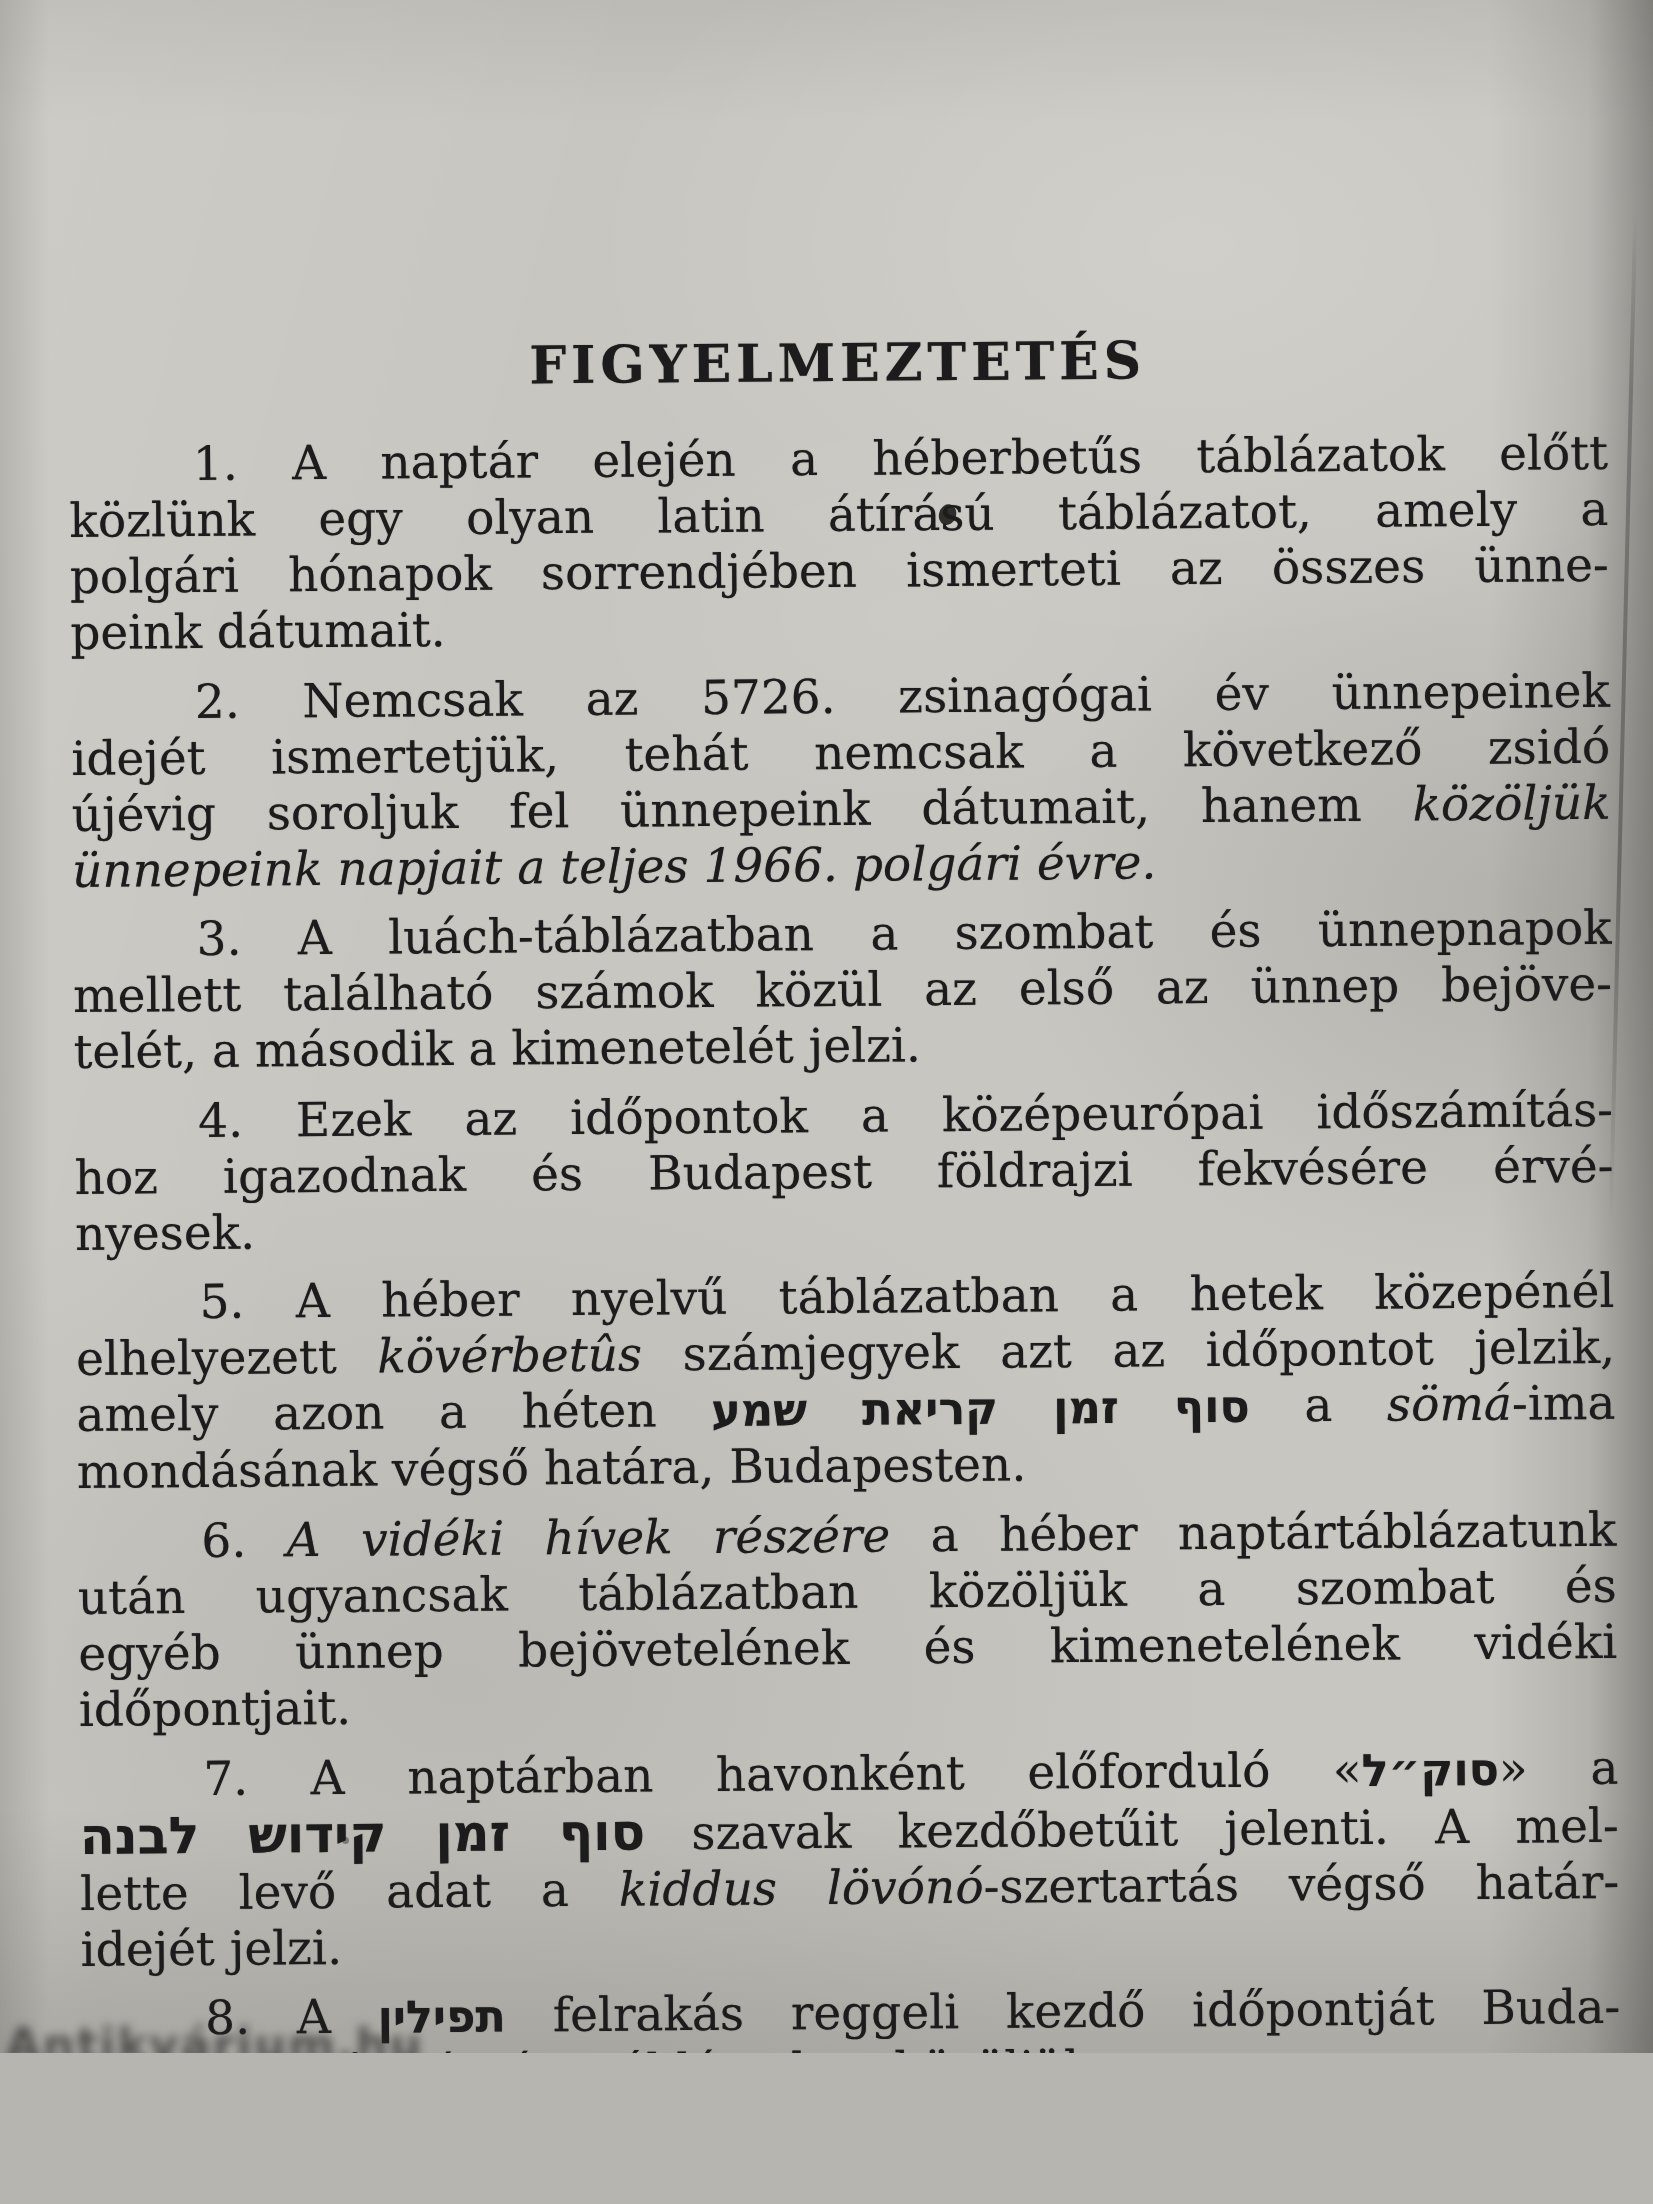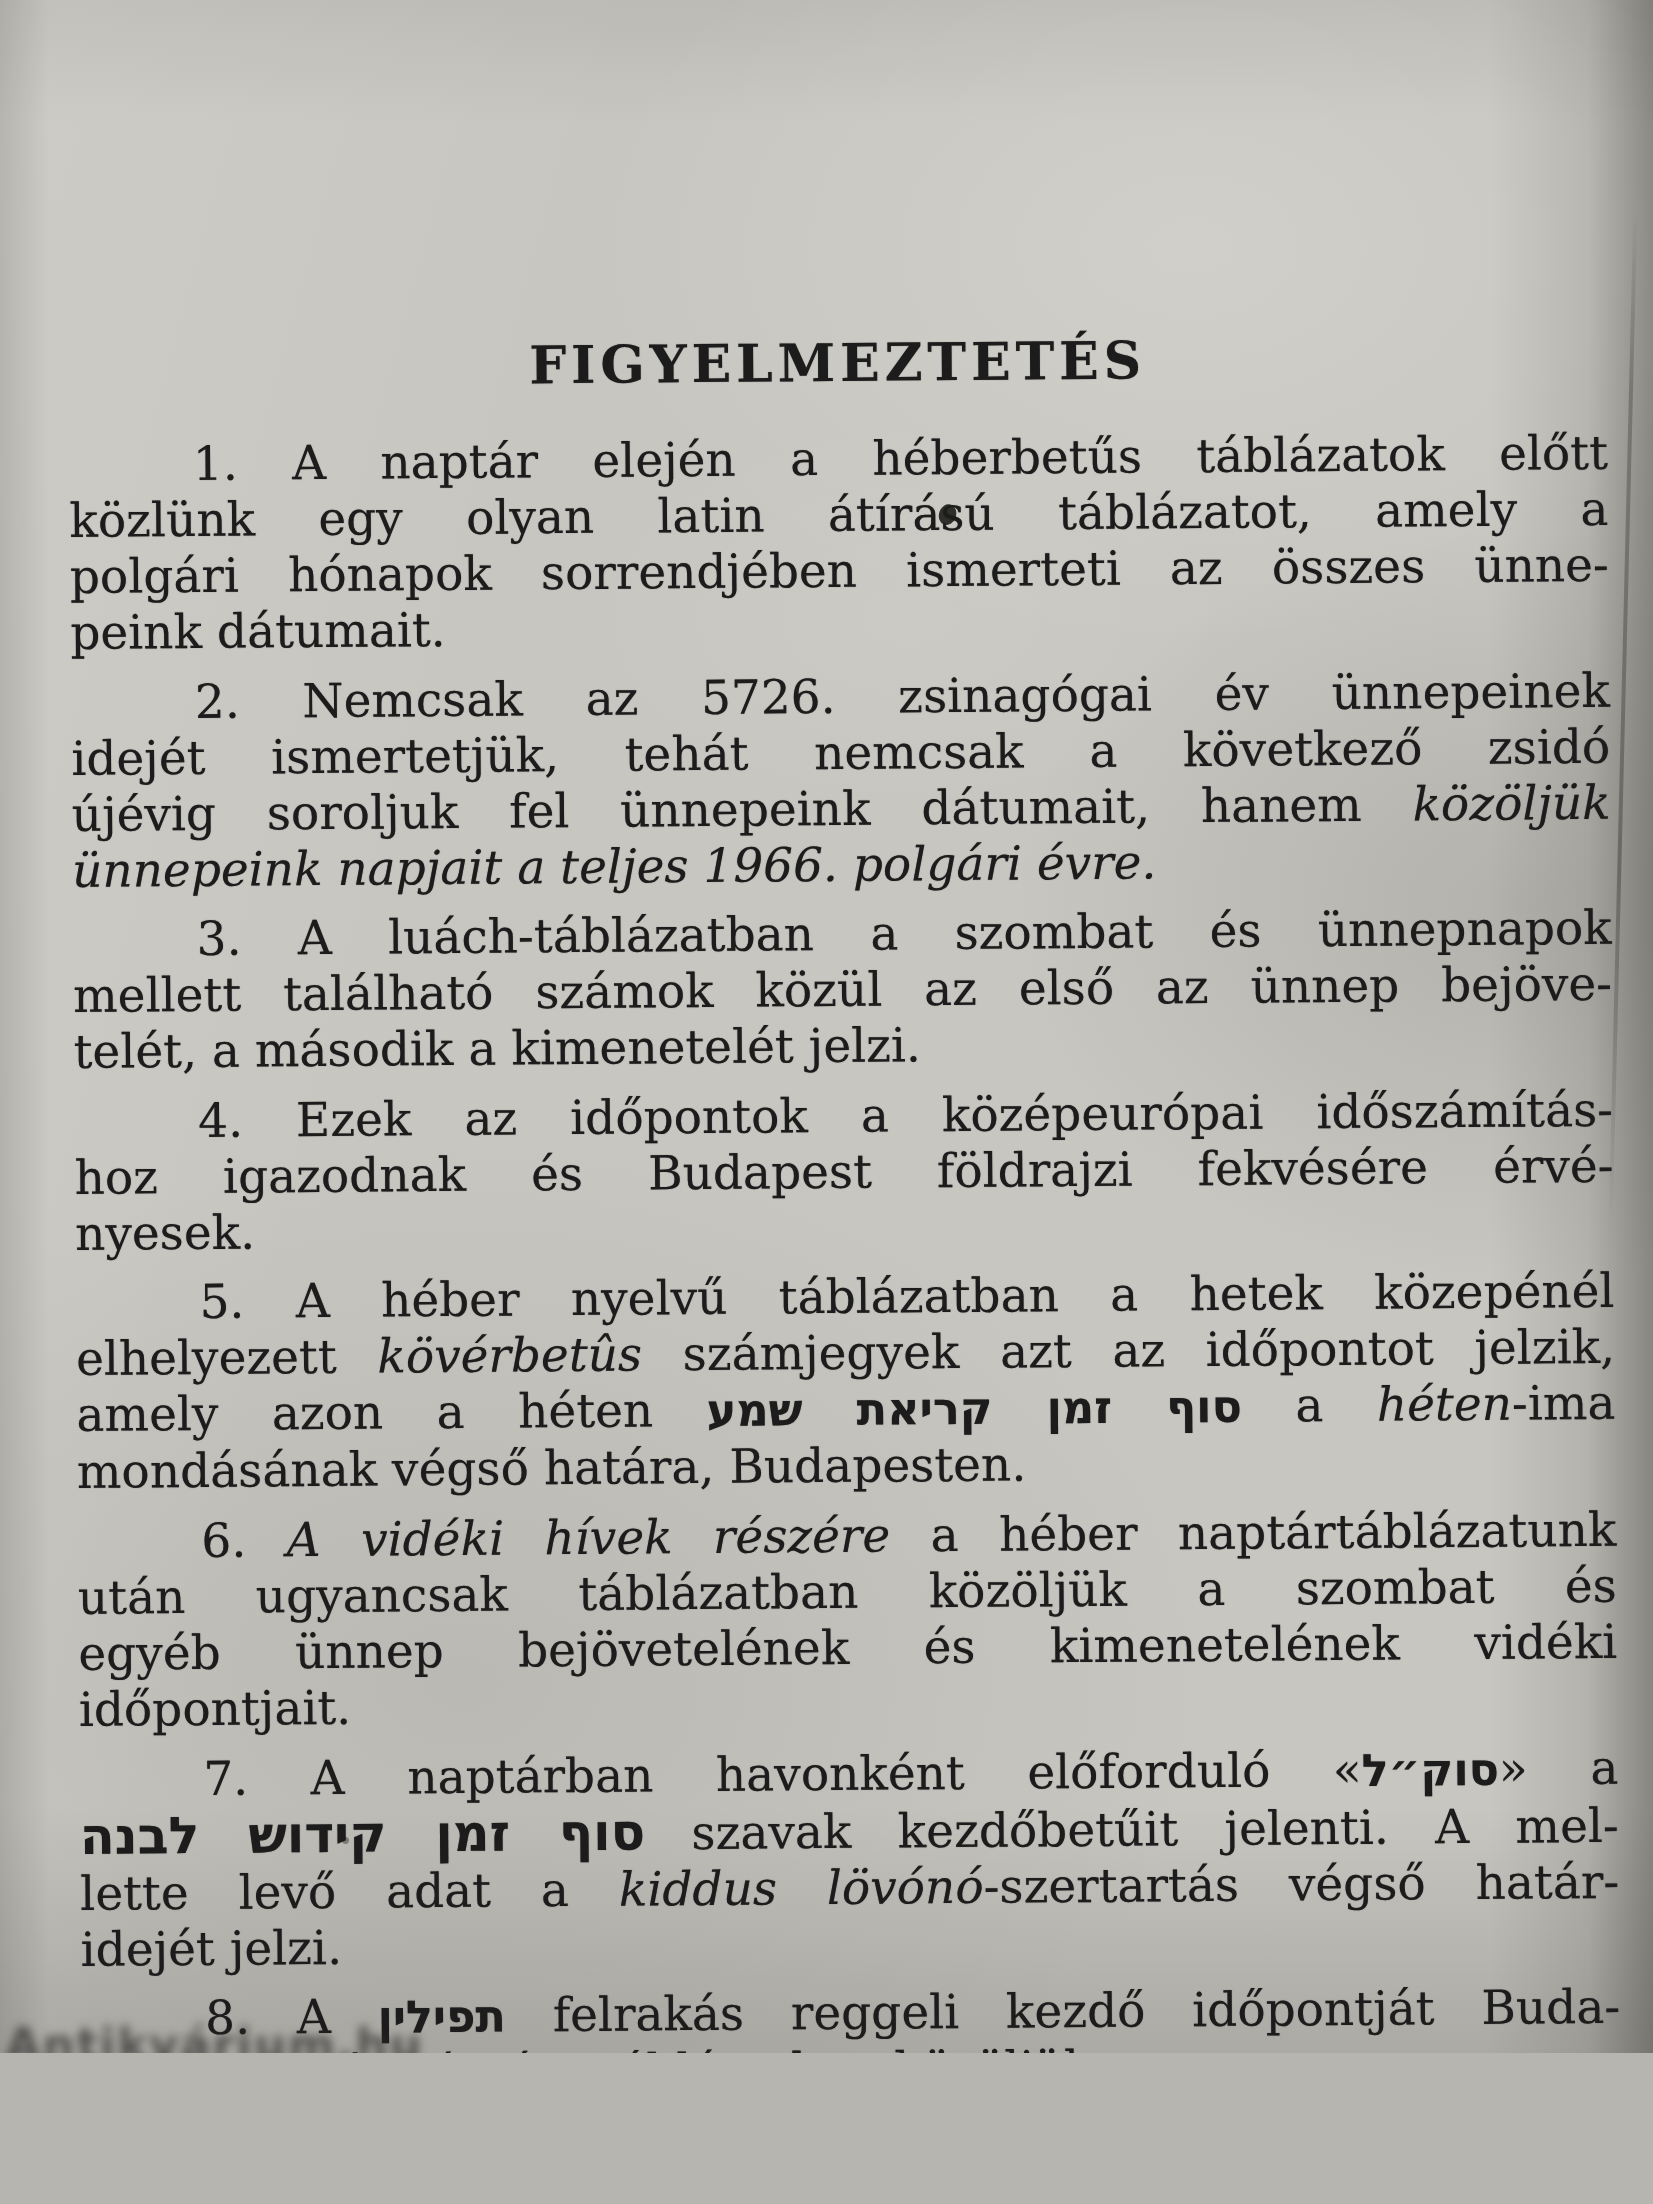--- a/index.html
+++ b/index.html
@@ -93,21 +93,21 @@
           <div class="line last"><span class="seg-normal">telét, a második a kimenetelét jelzi.</span></div>
         </div>
         <div class="paragraph">
           <div class="line indent"><span class="seg-normal">4. Ezek az időpontok a középeurópai időszámítás-</span></div>
           <div class="line"><span class="seg-normal">hoz igazodnak és Budapest földrajzi fekvésére érvé-</span></div>
           <div class="line last"><span class="seg-normal">nyesek.</span></div>
         </div>
         <div class="paragraph">
           <div class="line indent"><span class="seg-normal">5. A héber nyelvű táblázatban a hetek közepénél</span></div>
           <div class="line"><span class="seg-normal">elhelyezett </span><span class="seg-italic">kövérbetûs</span><span class="seg-normal"> számjegyek azt az időpontot jelzik,</span></div>
-          <div class="line"><span class="seg-normal">amely azon a héten </span><span class="seg-hebrew" dir="rtl">סוף זמן קריאת שמע</span><span class="seg-normal"> a </span><span class="seg-italic">héten</span><span class="seg-normal">-ima</span></div>
+          <div class="line"><span class="seg-normal">amely azon a héten </span><span class="seg-hebrew" dir="rtl">סוף זמן קריאת שמע</span><span class="seg-normal"> a </span><span class="seg-italic">sömá</span><span class="seg-normal">-ima</span></div>
           <div class="line last"><span class="seg-normal">mondásának végső határa, Budapesten.</span></div>
         </div>
         <div class="paragraph">
           <div class="line indent"><span class="seg-normal">6. </span><span class="seg-italic">A vidéki hívek részére</span><span class="seg-normal"> a héber naptártáblázatunk</span></div>
           <div class="line"><span class="seg-normal">után ugyancsak táblázatban közöljük a szombat és</span></div>
           <div class="line"><span class="seg-normal">egyéb ünnep bejövetelének és kimenetelének vidéki</span></div>
           <div class="line last"><span class="seg-normal">időpontjait.</span></div>
         </div>
         <div class="paragraph">
           <div class="line indent"><span class="seg-normal">7. A naptárban havonként előforduló «</span><span class="seg-hebrew" dir="rtl">סוק״ל</span><span class="seg-normal">» a</span></div>

